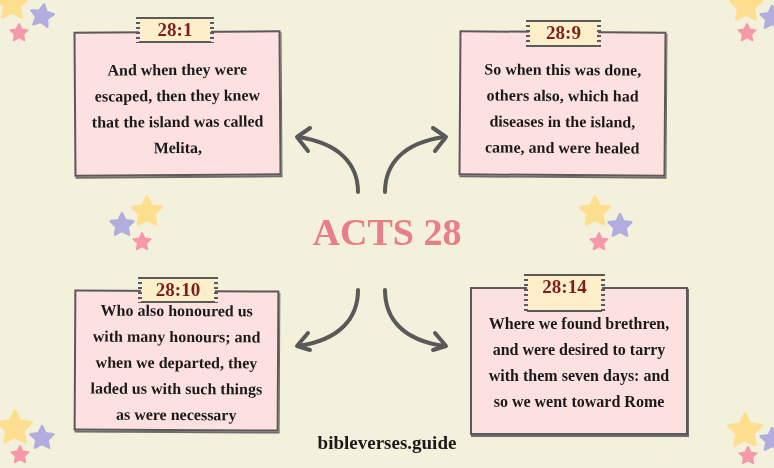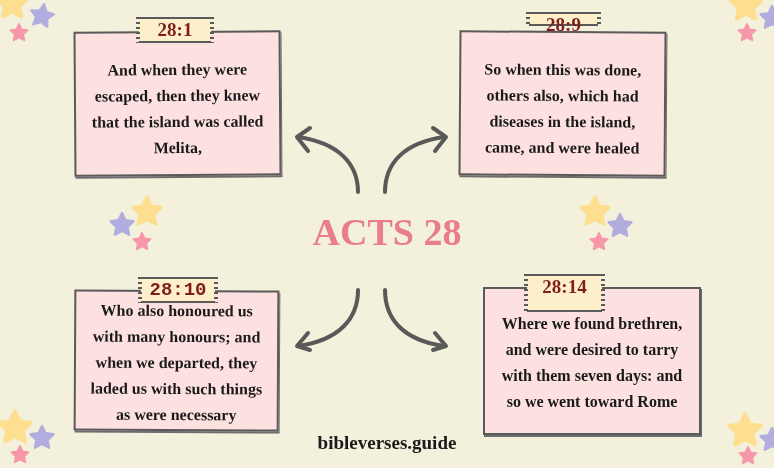--- a/index.html
+++ b/index.html
@@ -41,24 +41,24 @@
   }
   .tag::before, .tag::after {
     content: ""; position: absolute; top: -2px; bottom: -2px; width: 4px;
     background-image: repeating-linear-gradient(180deg, #5a5a5a 0 2px, transparent 2px 5px);
   }
   .tag::before { left: -3px; }
   .tag::after { right: -3px; }
   #c1 { left: 74px; top: 31px; width: 207px; height: 145px; transform: rotate(-0.4deg); }
   #c2 { left: 459px; top: 31px; width: 207px; height: 145px; transform: rotate(0.4deg); }
   #c3 { left: 74px; top: 290px; width: 205px; height: 141px; transform: rotate(0.3deg); }
-  #c4 { left: 483px; top: 287px; width: 218px; height: 148px; }
+  #c4 { left: 470px; top: 287px; width: 218px; height: 148px; }
   #t1 { left: 139px; top: 17px; width: 72px; height: 26px; }
-  #t2 { left: 529px; top: 12px; width: 69px; height: 14px; }
-  #t3 { left: 141px; top: 277px; width: 74px; height: 26px; font-family: Liberation Mono, monospace; }
+  #t2 { left: 529px; top: 20px; width: 69px; height: 27px; }
+  #t3 { left: 141px; top: 277px; width: 74px; height: 26px; }
   #t4 { left: 527px; top: 274px; width: 75px; height: 38px; }
   #c1 .verse, #c2 .verse { margin-top: 10px; }
   #c3 .verse, #c4 .verse { margin-top: 4px; }
   .title {
     position: absolute; left: 0; width: 774px; top: 210px;
     text-align: center;
     font-family: "Liberation Serif", "DejaVu Serif", serif;
     font-weight: bold; font-size: 38px; color: #ea7d8a;
     letter-spacing: 0px;
   }

